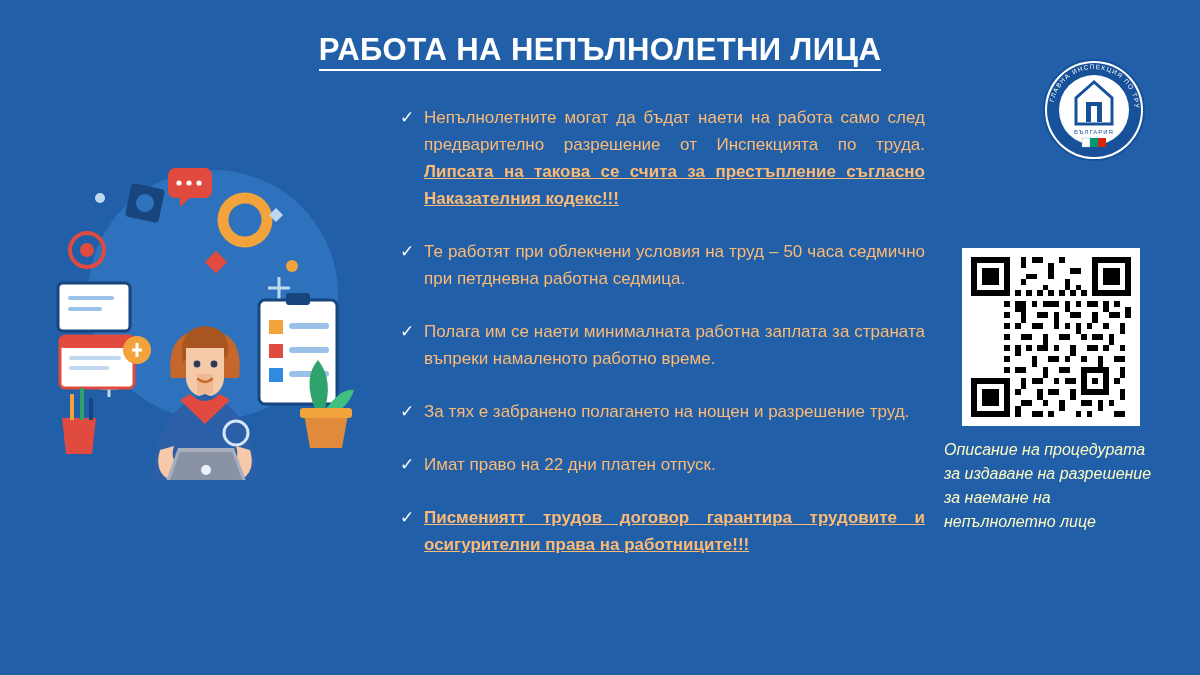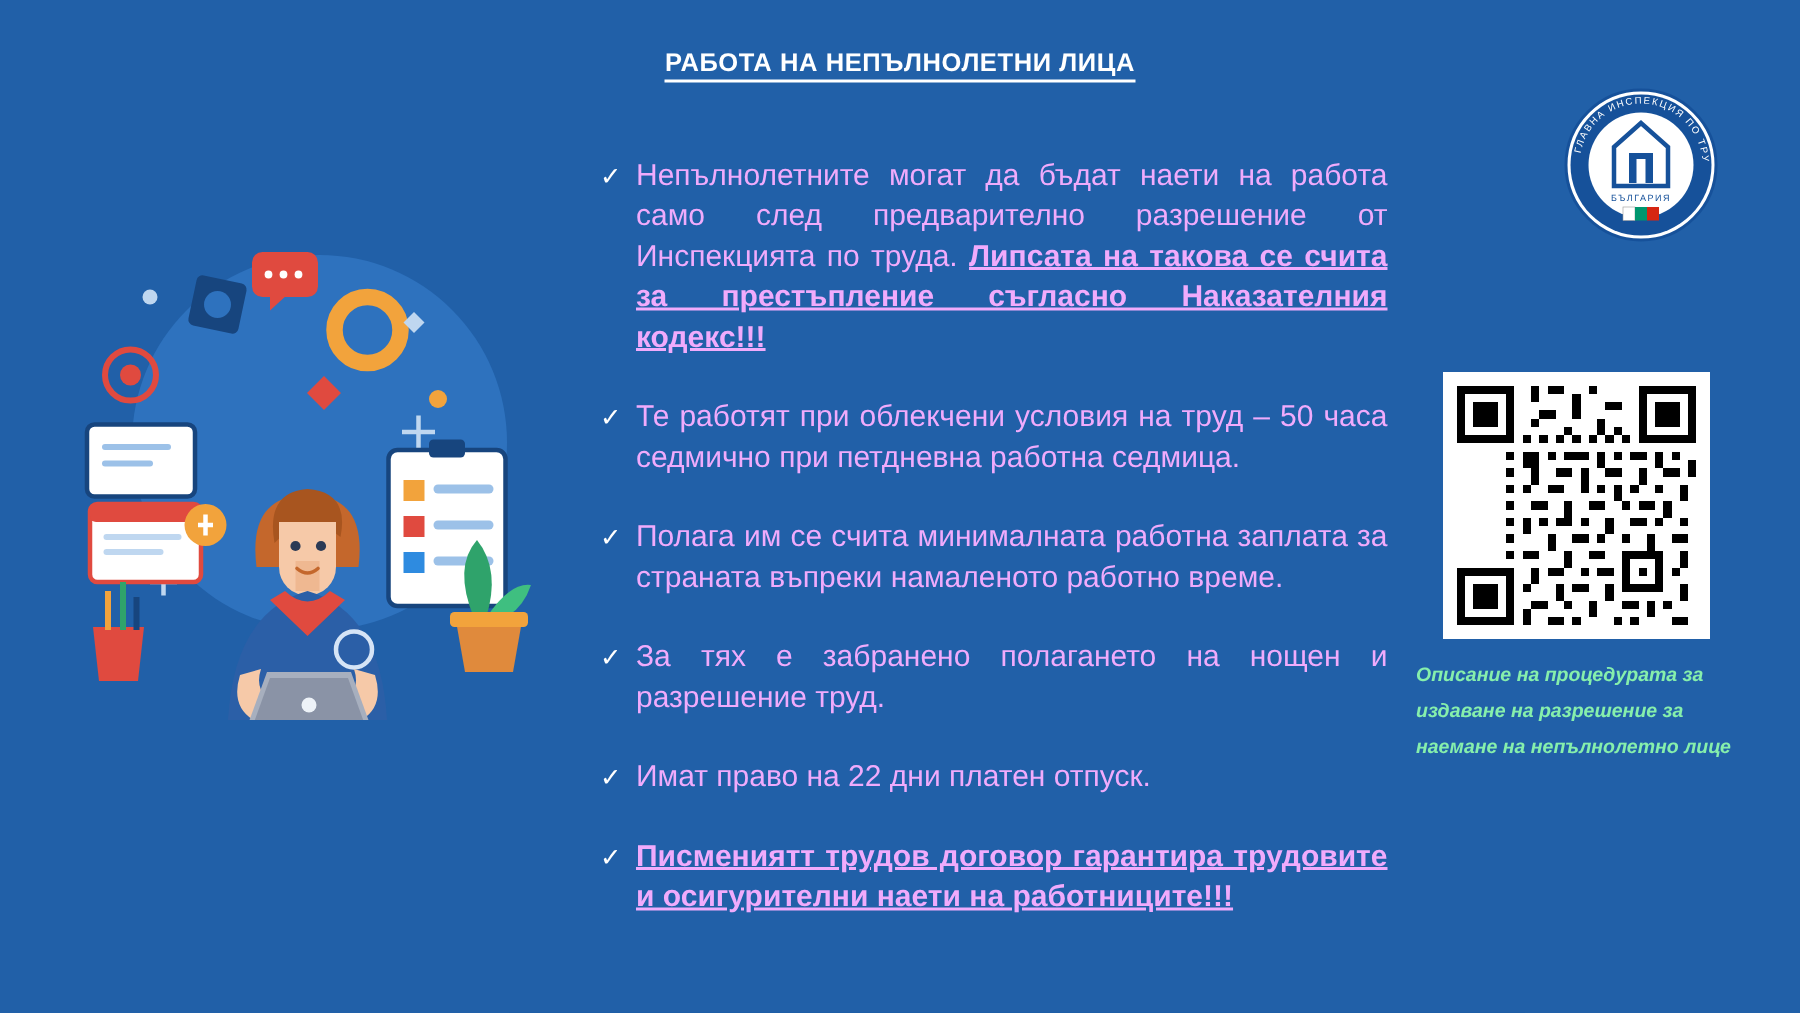--- a/index.html
+++ b/index.html
@@ -14,21 +14,21 @@
     width: 1200px; height: 675px;
     background: #2160A8;
   }
 
   
   .title {
     position: absolute;
     top: 32px; left: 0; width: 1200px;
     text-align: center;
     color: #FFFFFF;
-    font-size: 17px;
+    font-size: 31px;
     font-weight: bold;
     letter-spacing: .4px;
   }
   .title span {
     border-bottom: 2px solid #FFFFFF;
     padding-bottom: 2px;
   }
 
   
   .illus {
@@ -57,22 +57,22 @@
     margin-bottom: 26px;
   }
   .check {
     flex: 0 0 24px;
     color: #FFFFFF;
     font-size: 17px;
     line-height: 25px;
     padding-top: 1px;
   }
   .btext {
-    color: #f0abfc;
-    font-size: 20px;
+    color: #fdba74;
+    font-size: 17px;
     line-height: 27px;
     text-align: justify;
     text-justify: inter-word;
     width: 100%;
   }
   .btext.bold-underline { font-weight: bold; text-decoration: underline; }
   .u { font-weight: bold; text-decoration: underline; }
 
   
   .logo {
@@ -87,25 +87,24 @@
     left: 962px; top: 248px;
     width: 178px; height: 178px;
     background: #FFFFFF;
     padding: 9px;
   }
   .qr-wrap svg { display:block; }
   .qr-caption {
     position: absolute;
     left: 944px; top: 438px;
     width: 215px;
-    color: #86efac;
+    color: #fef9c3;
     font-style: italic;
-    font-size: 13px;
+    font-size: 16px;
     line-height: 24px;
-    font-weight: bold;
   }
 </style>
 </head>
 <body>
 
 <div class="slide">
 
   <div class="title">
     <span>РАБОТА НА НЕПЪЛНОЛЕТНИ ЛИЦА</span>
   </div>
@@ -192,36 +191,36 @@
       </div>
     </div>
 
     <div class="bullet">
       <div class="check">✓</div>
       <div class="btext">Те работят при облекчени условия на труд – 50 часа седмично при петдневна работна седмица.</div>
     </div>
 
     <div class="bullet">
       <div class="check">✓</div>
-      <div class="btext">Полага им се счита минималната работна заплата за страната въпреки намаленото работно време.</div>
+      <div class="btext">Полага им се наети минималната работна заплата за страната въпреки намаленото работно време.</div>
     </div>
 
     <div class="bullet">
       <div class="check">✓</div>
       <div class="btext">За тях е забранено полагането на нощен и разрешение труд.</div>
     </div>
 
     <div class="bullet">
       <div class="check">✓</div>
       <div class="btext">Имат право на 22 дни платен отпуск.</div>
     </div>
 
     <div class="bullet">
       <div class="check">✓</div>
-      <div class="btext bold-underline">Писмениятт трудов договор гарантира трудовите и осигурителни наети на работниците!!!</div>
+      <div class="btext bold-underline">Писмениятт трудов договор гарантира трудовите и осигурителни права на работниците!!!</div>
     </div>
 
   </div>
 
   <div class="logo">
     <svg width="104" height="104" viewBox="0 0 104 104">
       <circle cx="52" cy="52" r="50" fill="#FFFFFF" stroke="#16519A" stroke-width="2"></circle>
       <circle cx="52" cy="52" r="47" fill="#16519A"></circle>
       <circle cx="52" cy="52" r="35" fill="#FFFFFF"></circle>
       <path id="arcTop" d="M52 52 m-41 0 a41 41 0 0 1 82 0" fill="none"></path>

